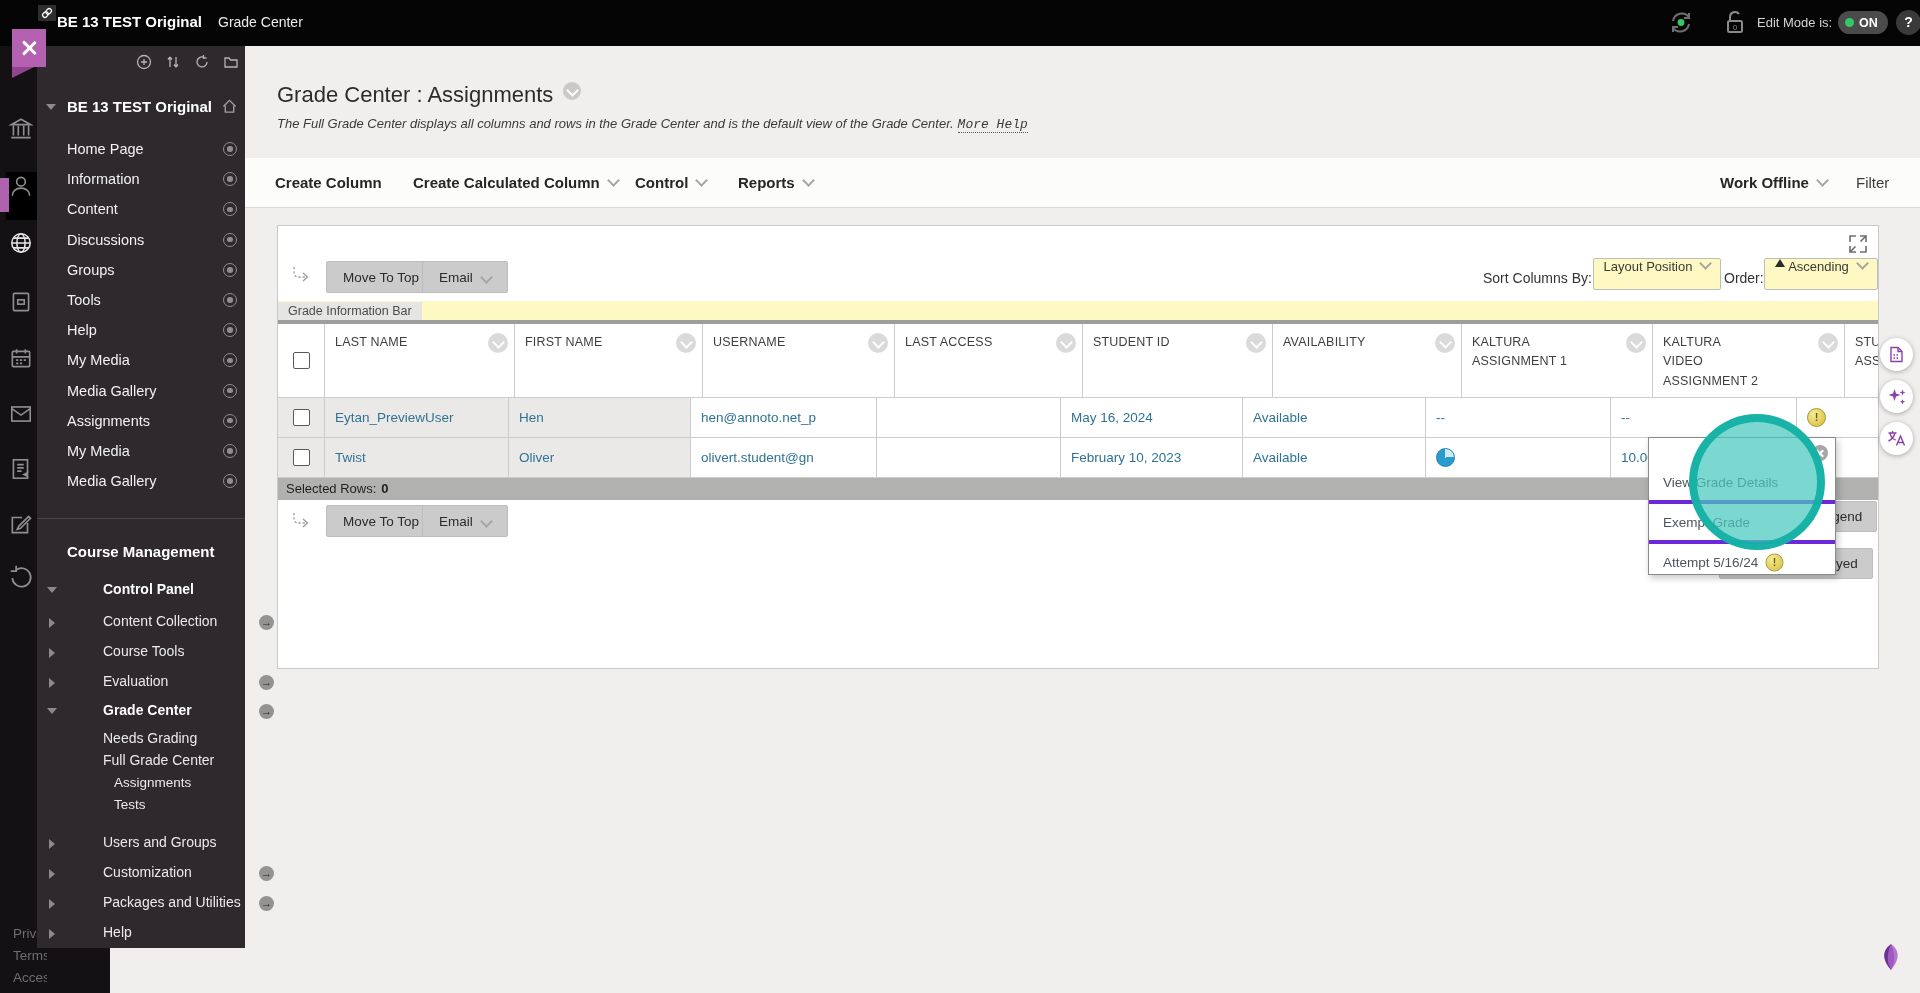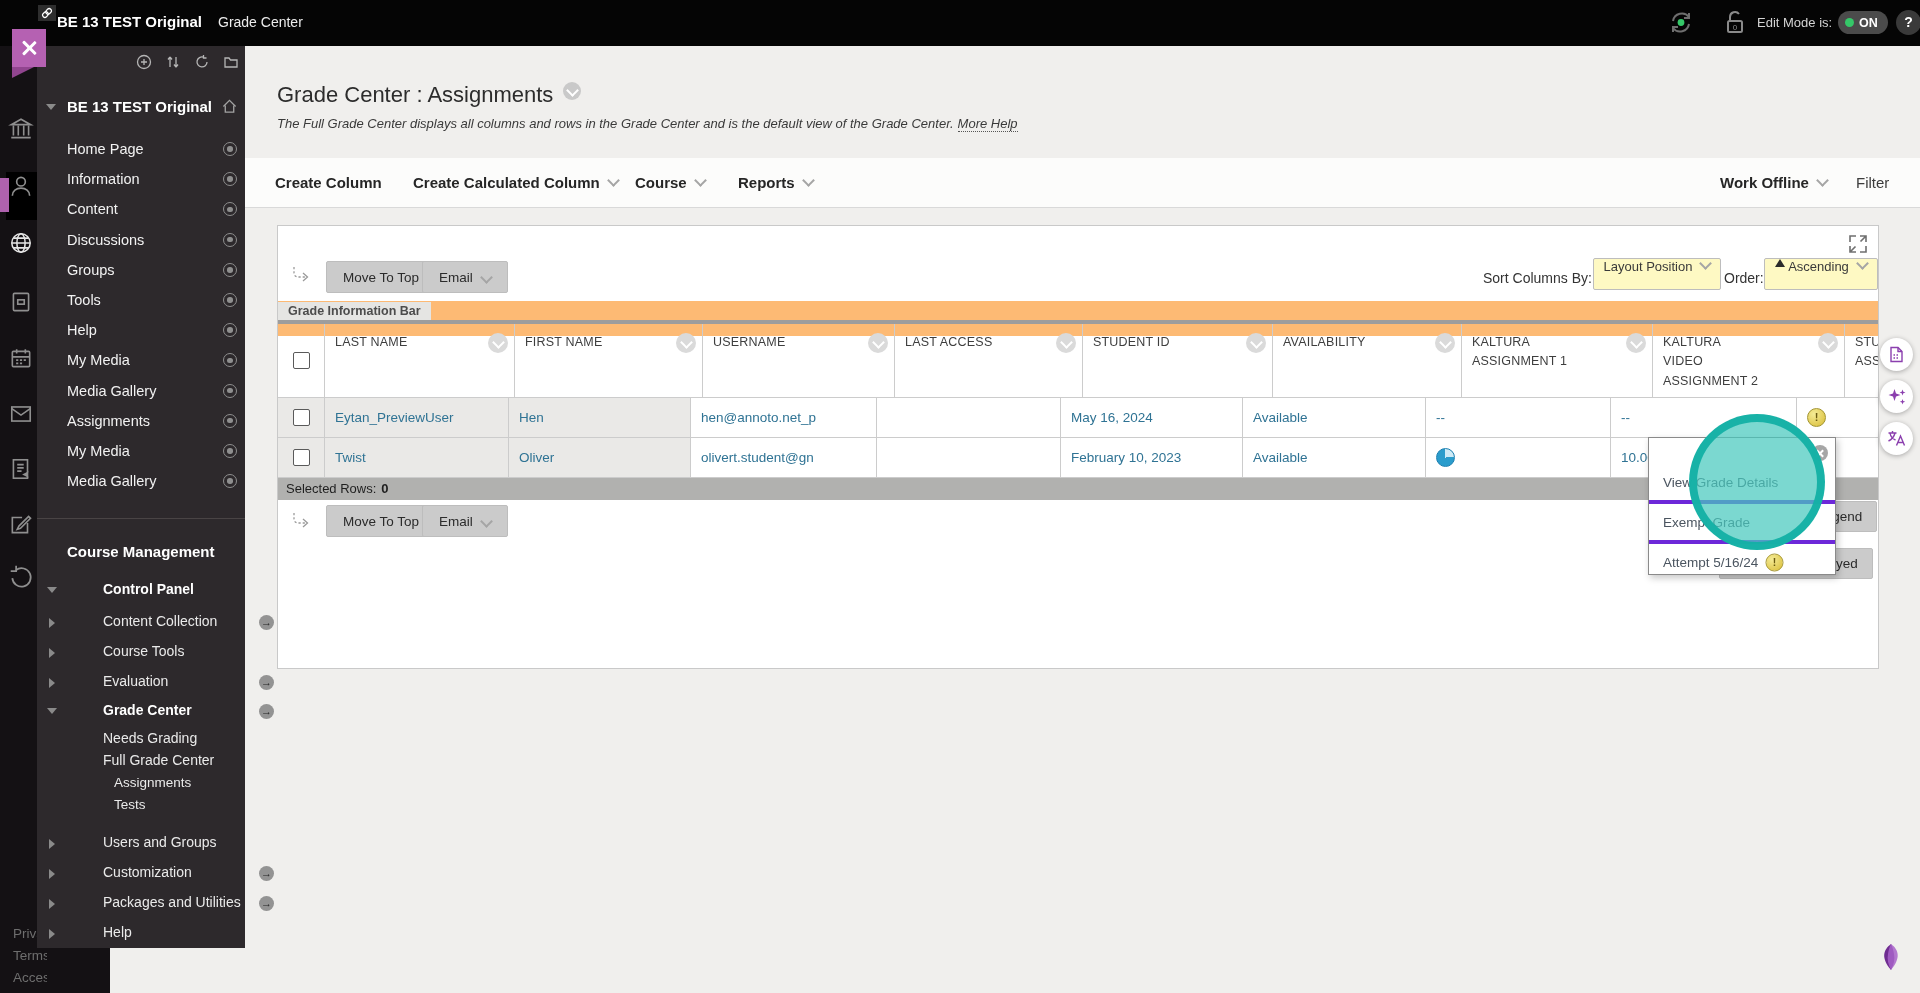--- a/index.html
+++ b/index.html
@@ -64,21 +64,21 @@
   .circle-arrow{position:absolute;right:7px;top:2px;width:15px;height:15px;border-radius:50%;
             background:#939393;color:#1e1e1e;font-size:11px;line-height:15px;text-align:center;}
   
   .main{position:absolute;left:245px;top:46px;width:1675px;height:947px;z-index:2;}
   .page-title{position:absolute;left:32px;top:36px;font-size:22px;color:#2c2c2c;font-weight:400;}
   .title-chevron{display:inline-block;position:relative;width:18px;height:18px;border-radius:50%;
             background:#c9c9c9;margin-left:10px;vertical-align:2px;}
   .title-chevron::after{content:"";position:absolute;left:5px;top:4px;width:7px;height:7px;
             border-right:2px solid #fff;border-bottom:2px solid #fff;transform:rotate(45deg);}
   .page-desc{position:absolute;left:32px;top:70px;font-size:13px;font-style:italic;color:#3a3a3a;}
-  .more-help{border-bottom:1px dotted #555;margin-left:4px;}
+  .more-help{border-bottom:1px dotted #555;margin-left:4px;font-family:Liberation Mono, monospace;}
   .action-bar{position:absolute;left:0;top:112px;width:1675px;height:49px;background:#fcfcfb;
             border-bottom:1px solid #d9d9d9;}
   .ab-item{position:absolute;top:16px;font-size:15px;font-weight:bold;color:#262626;white-space:nowrap;}
   .dchev{display:inline-block;width:7px;height:7px;border-right:2px solid #a5a5a5;
          border-bottom:2px solid #a5a5a5;transform:rotate(45deg);margin-left:9px;vertical-align:3px;}
   
   .grade-box{position:absolute;left:32px;top:179px;width:1600px;height:442px;background:#fff;
             border:1px solid #c9c9c9;}
   .expand-ic{position:absolute;right:10px;top:8px;}
   .dash-arrow{position:absolute;left:14px;}
@@ -87,21 +87,21 @@
   .mtt1{position:absolute;left:48px;top:35px;} .email1{position:absolute;left:144px;top:35px;}
   .mtt2{position:absolute;left:48px;top:279px;} .email2{position:absolute;left:144px;top:279px;}
   .sort-label{position:absolute;left:1205px;top:44px;font-size:14px;color:#333;}
   .order-label{position:absolute;left:1446px;top:44px;font-size:14px;color:#333;}
   .sel-btn{position:absolute;height:30px;background:#fef9c3;border:1px solid #bdbdbd;border-radius:2px;
            display:inline-flex;justify-content:center;font-size:13px;color:#3a3a3a;}
   .sort-btn{left:1315px;top:32px;width:126px;}
   .order-btn{left:1486px;top:32px;width:112px;}
   .asc-tri{display:inline-block;width:0;height:0;border-left:5px solid transparent;
            border-right:5px solid transparent;border-bottom:8px solid #2b2b2b;margin-right:3px;}
-  .info-bar{position:absolute;left:0;top:75px;width:100%;height:35px;background:#fdba74;font-weight:bold;}
+  .info-bar{position:absolute;left:0;top:75px;width:100%;height:19px;background:#fef9c3;}
   .info-label{display:inline-block;height:19px;line-height:19px;background:#e5e5e3;padding:0 10px;
            font-size:12.5px;color:#4c4c4c;}
   .gtable{position:absolute;left:0;top:94px;width:100%;border-top:4px solid #9d9d9d;}
   .g-row{display:flex;border-bottom:1px solid #ccc;align-items:stretch;}
   .g-header{height:73px;} .g-data{height:39px;}
   .gc{border-left:1px solid #ccc;overflow:hidden;display:flex;}
   .gc:first-child{border-left:none;}
   .c0{width:46px;align-items:center;justify-content:center;}
   .c1{width:173px;} .c2{width:171px;} .c3{width:175px;} .c4{width:173px;}
   .c5{width:171px;} .c6{width:172px;} .c7{width:174px;} .c8{width:175px;} .c9{flex:1;}
@@ -401,21 +401,21 @@
   <h1 class="page-title" style="margin:0">
     <span>Grade Center : Assignments</span><span class="title-chevron"></span>
   </h1>
   <div class="page-desc">
     <span>The Full Grade Center displays all columns and rows in the Grade Center and is the default view of the Grade Center.</span><span class="more-help">More Help</span>
   </div>
 
   <div class="action-bar">
     <span class="ab-item" style="left:30px"><span>Create Column</span></span>
     <span class="ab-item" style="left:168px"><span>Create Calculated Column</span><span class="dchev"></span></span>
-    <span class="ab-item" style="left:390px"><span>Course</span><span class="dchev"></span></span>
+    <span class="ab-item" style="left:390px"><span>Control</span><span class="dchev"></span></span>
     <span class="ab-item" style="left:493px"><span>Reports</span><span class="dchev"></span></span>
     <span class="ab-item" style="left:1475px"><span>Work Offline</span><span class="dchev"></span></span>
     <span class="ab-item" style="left:1611px;font-weight:normal;color:#3c3c3c"><span>Filter</span></span>
   </div>
 
   <div class="grade-box">
     <span class="expand-ic">
       <svg width="20" height="20" viewBox="0 0 20 20" fill="none" stroke="#6f6f6f" stroke-width="1.6">
         <path d="M12 2h6v6M8 18H2v-6M18 12v6h-6M2 8V2h6M18 2l-5.5 5.5M2 18l5.5-5.5"></path>
         </svg>

